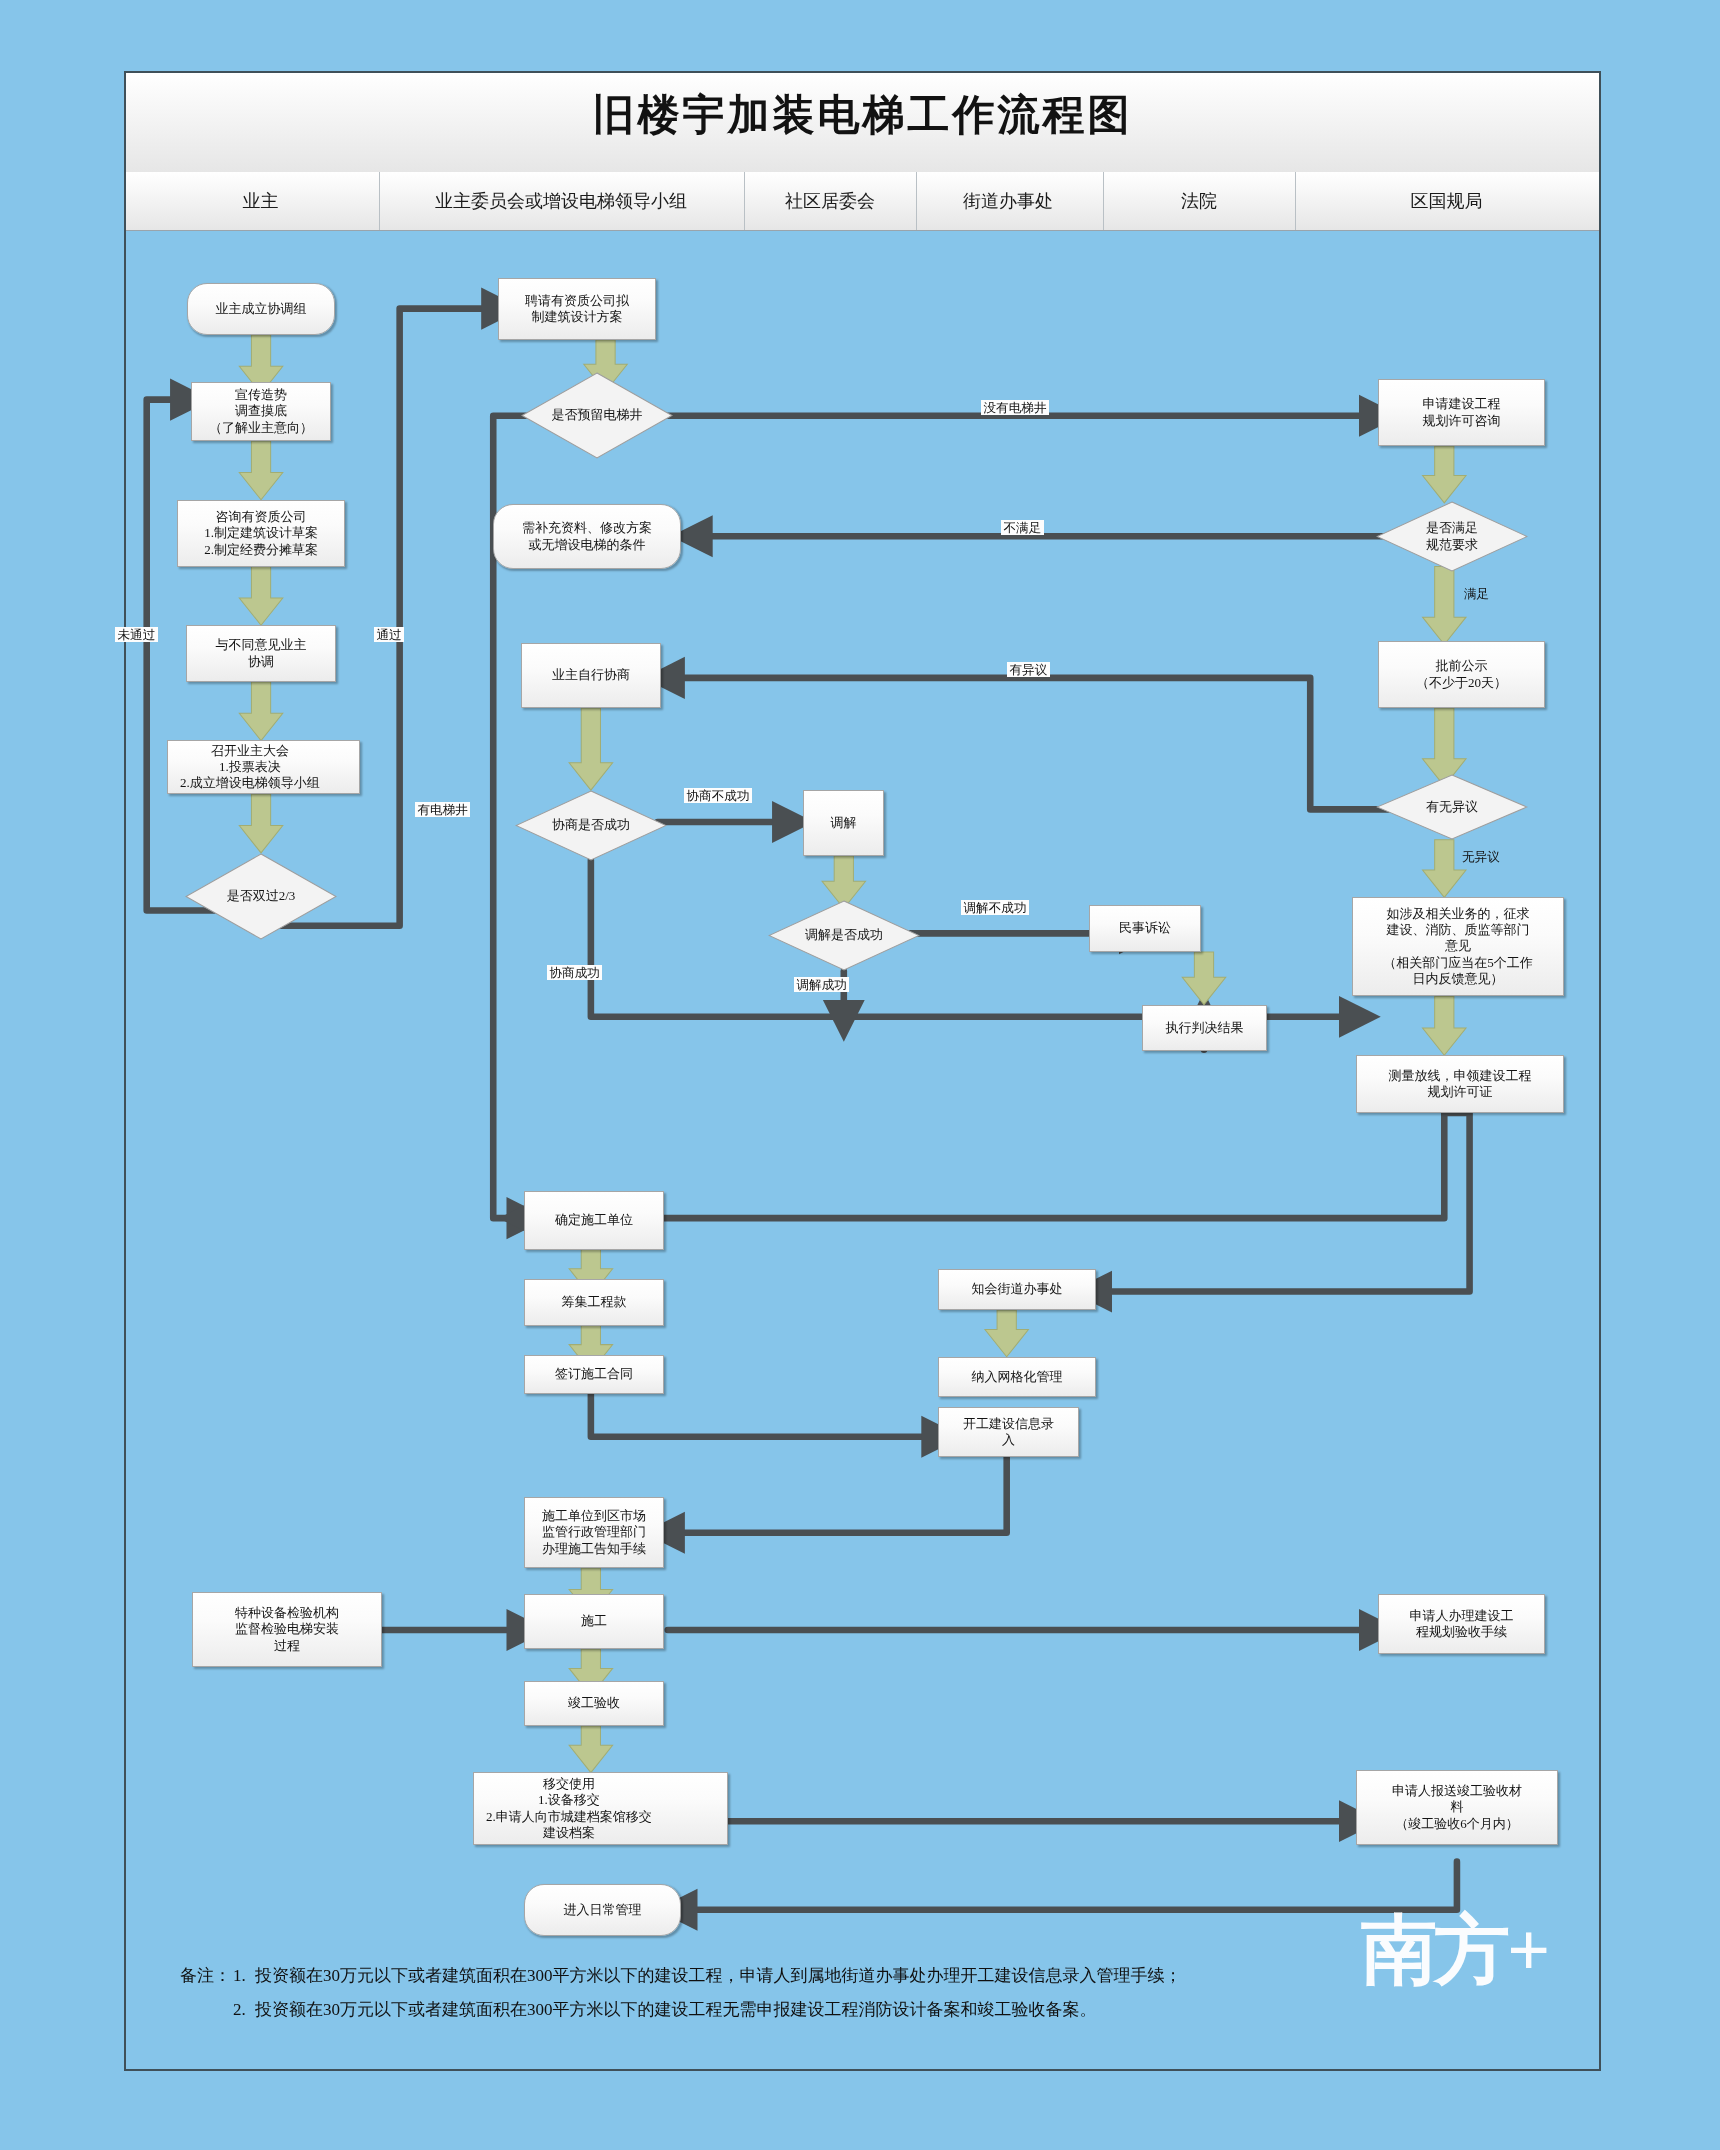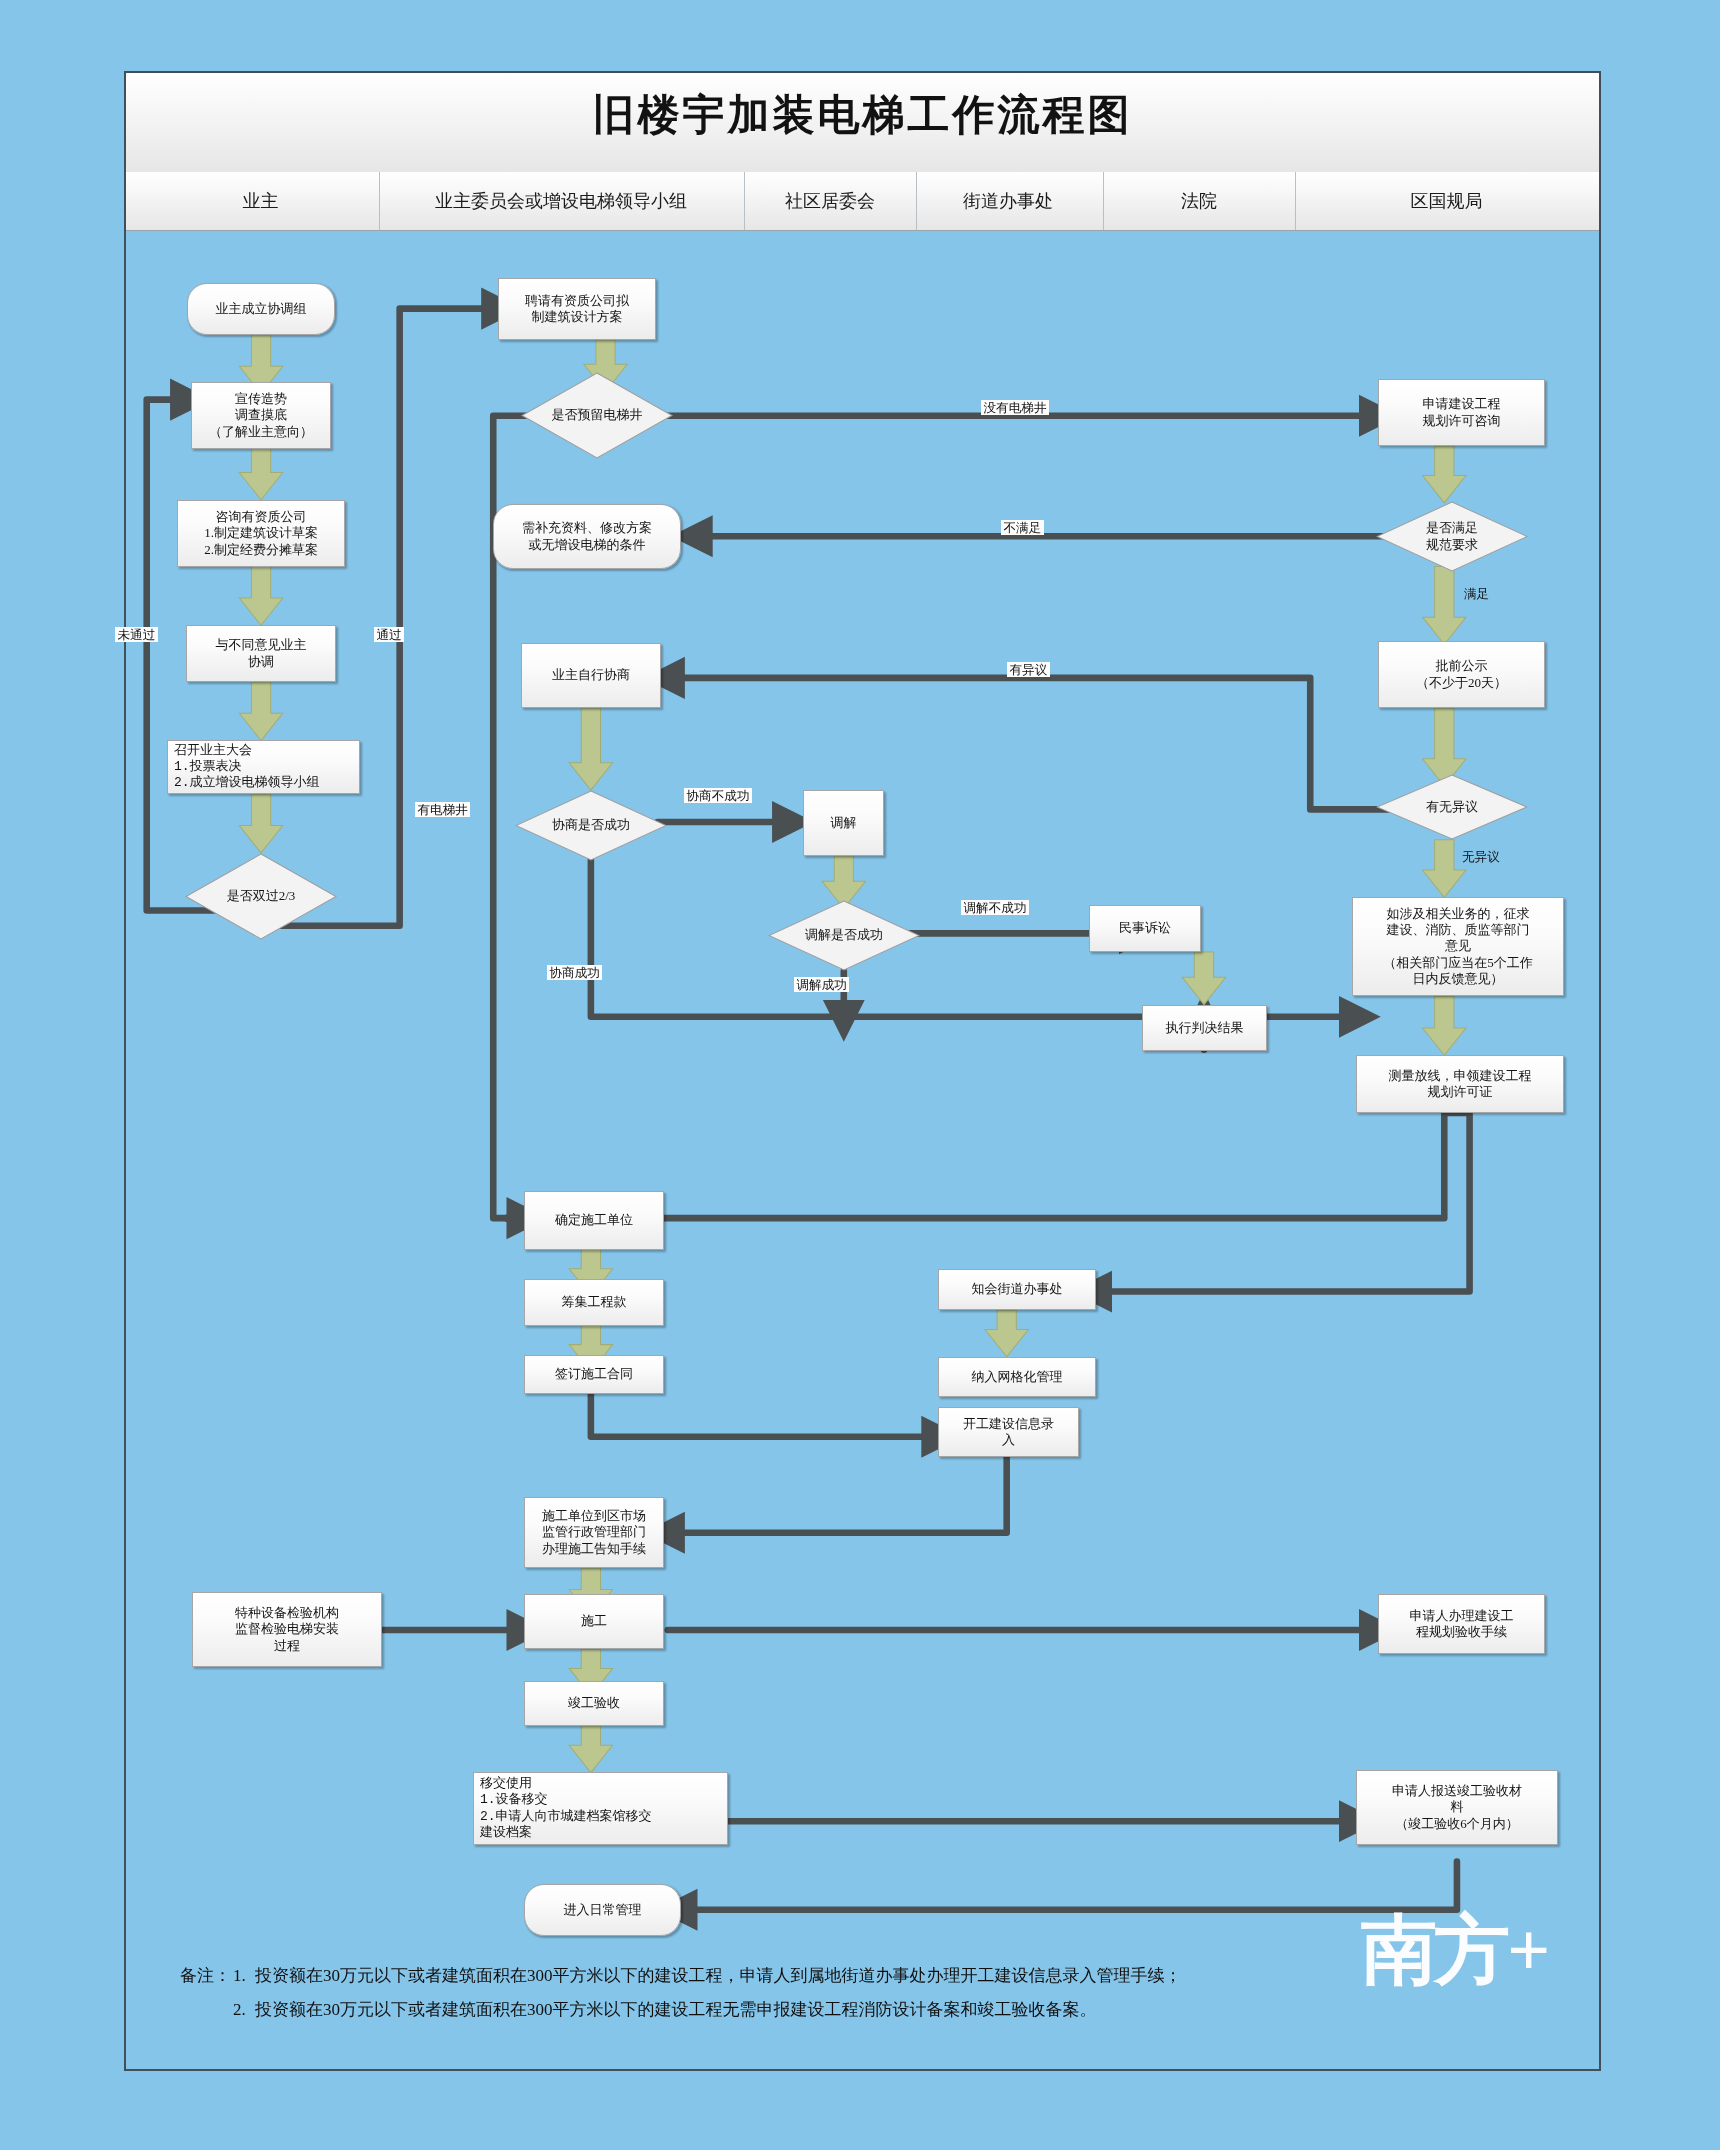--- a/index.html
+++ b/index.html
@@ -14,21 +14,21 @@
          font-size:42px;font-weight:bold;letter-spacing:3px;color:#121212;
          font-family:"Liberation Serif","DejaVu Serif",serif;}
   .hdrcell{position:absolute;top:0;height:58px;display:flex;align-items:center;justify-content:center;
            text-align:center;font-size:18px;color:#1b1b1b;line-height:1.15;padding:0 3px;box-sizing:border-box;}
   .hdrdiv{position:absolute;top:100px;width:0.5px;height:58px;background:#b9c0c5;}
   svg#wires{position:absolute;left:0;top:0;width:1721px;height:2151px;pointer-events:none;}
   .node{position:absolute;box-sizing:border-box;display:flex;align-items:center;justify-content:center;
         text-align:center;color:#131313;font-size:13px;line-height:1.25;
         background:linear-gradient(180deg,#ffffff 0%,#fbfbfb 38%,#ececec 100%);
         border:0.5px solid #a6a6a6;box-shadow:1.5px 1.5px 2px rgba(0,0,0,.28);padding:2px 3px;}
-  .node.left{justify-content:flex-start;text-align:left;padding-left:6px;font-family:Liberation Mono, monospace;}
+  .node.left{justify-content:flex-start;text-align:center;padding-left:12px;}
   .node.round{border-radius:20px;}
   .node.dia{background:none;border:none;box-shadow:none;padding:0;}
   .dia .diabg{position:absolute;left:0;top:0;width:100%;height:100%;}
   .dia .dtxt{position:relative;z-index:2;width:100%;text-align:center;}
   .elabel{position:absolute;background:#fdfdfd;color:#111;font-size:12.6px;
           padding:0.5px 2.5px;white-space:nowrap;line-height:1.15;}
   .plainlabel{position:absolute;color:#111;font-size:12.6px;white-space:nowrap;background:none;}
   #note{position:absolute;left:180px;top:1963px;width:1295px;color:#101010;font-size:17px;line-height:1.55;}
   #note .row{display:flex;}
   #note .lead{white-space:nowrap;padding-right:2px;}
@@ -151,21 +151,21 @@
       <path d="M1149,3100 h38 v42 h24 l-43,54 l-43,-54 h24 z"></path>
 
       <path d="M1149,3260 h38 v38 h24 l-43,54 l-43,-54 h24 z"></path>
 
       <path d="M1149,3412 h38 v38 h24 l-43,54 l-43,-54 h24 z"></path>
     </g>
   </svg>
 
   <div class="node round" style="left:187px;top:283px;width:148px;height:52px;">业主成立协调组</div>
 
-  <div class="node" style="left:191px;top:382px;width:140px;height:67px;">宣传造势<br>调查摸底<br>（了解业主意向）</div>
+  <div class="node" style="left:191px;top:382px;width:140px;height:59px;">宣传造势<br>调查摸底<br>（了解业主意向）</div>
 
   <div class="node" style="left:177px;top:500px;width:168px;height:67px;">咨询有资质公司<br>1.制定建筑设计草案<br>2.制定经费分摊草案</div>
 
   <div class="node" style="left:186px;top:625px;width:150px;height:57px;">与不同意见业主<br>协调</div>
 
   <div class="node left" style="left:167px;top:740px;width:193px;height:54px;">召开业主大会<br>1.投票表决<br>2.成立增设电梯领导小组</div>
 
   <div class="node dia" style="left:185px;top:853px;width:152px;height:87px;">
     <svg class="diabg" viewBox="0 0 300 172" preserveAspectRatio="none">
       <polygon points="150,2 298,86 150,170 2,86" fill="#f3f3f3" stroke="#9d9d9d" stroke-width="2"></polygon>

